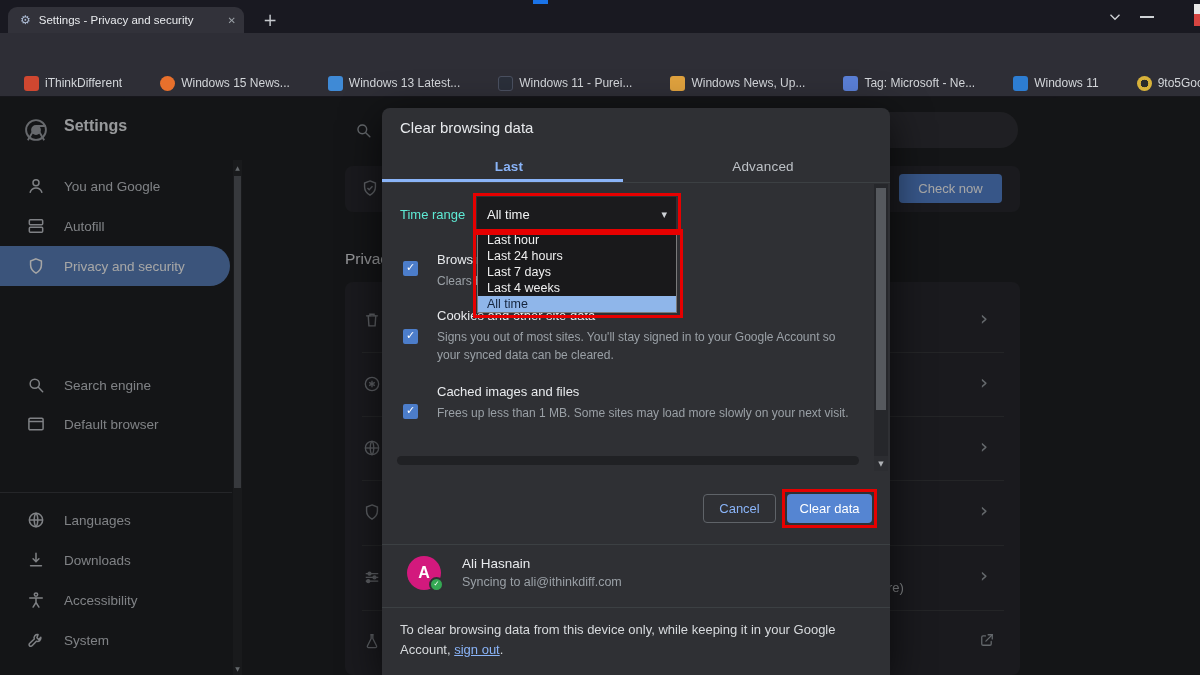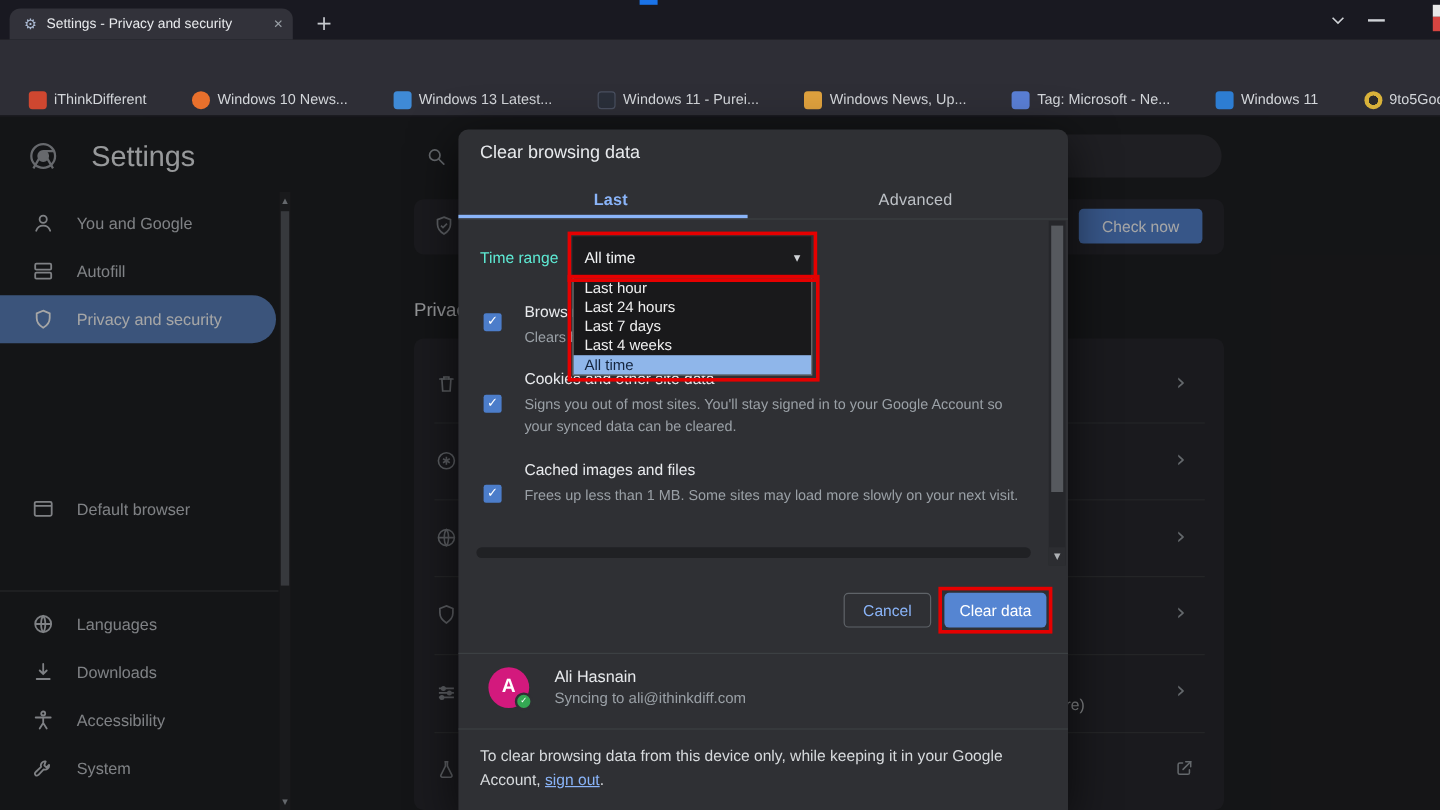--- a/index.html
+++ b/index.html
@@ -37,21 +37,21 @@
            border-bottom:1px solid #17171c; display:flex; align-items:center; gap:26px; padding:0 12px; }
   .bm { display:flex; align-items:center; gap:6px; white-space:nowrap;padding-left:12px; }
   .bm-label { font-size:12px; color:#d3d6da; }
   .fav { width:15px; height:15px; border-radius:3px; flex:0 0 auto; }
   .f1 { background:#cf4730; } .f2 { background:#e8702c; border-radius:50%; }
   .f3 { background:#3f8ad6; } .f4 { background:#2a2f3a; border:1px solid #4a5060; }
   .f5 { background:#e0a23e; } .f6 { background:#5a7fd6; }
   .f7 { background:#2d7dd2; } .f8 { border-radius:50%; background:radial-gradient(circle,#2b2b2b 36%,#d8b23a 38%); }
 
   
-  .page-title { position:absolute; left:76px; top:117px; font-size:24px; color:#e9ebee; font-weight:400; }
+  .page-title { position:absolute; left:64px; top:117px; font-size:16px; color:#e9ebee; font-weight:700; }
   .search-pill { position:absolute; left:610px; top:112px; width:408px; height:36px; border-radius:18px; background:#303136; }
   .nav-item { position:absolute; left:0; width:230px; height:40px; display:flex; align-items:center;
               gap:18px; padding-left:26px; color:#c3c7cc; font-size:13.5px; }
   .nav-item.selected { background:#5b82bd; color:#fff; border-radius:0 20px 20px 0; }
   .nav-div { position:absolute; left:0; top:492px; width:232px; height:1px; background:#3a3b3f; }
   .sb-track { position:absolute; left:233px; top:160px; width:9px; height:515px; background:#27282b; }
   .sb-thumb { position:absolute; left:234px; top:176px; width:7px; height:312px; background:#55585e; }
   .sb-arrow { position:absolute; left:233px; width:9px; height:12px; color:#9aa0a6; font-size:6px;
               display:flex; align-items:center; justify-content:center; }
   .card { position:absolute; background:#28292e; border-radius:8px; }
@@ -183,21 +183,21 @@
     <div class="profile-chip"></div>
   </div>
 
   <div class="bmbar">
     <div class="bm">
         <span class="fav f1"></span>
         <span class="bm-label">iThinkDifferent</span>
       </div>
     <div class="bm">
         <span class="fav f2"></span>
-        <span class="bm-label">Windows 10 News...</span>
+        <span class="bm-label">Windows 15 News...</span>
       </div>
     <div class="bm">
         <span class="fav f3"></span>
         <span class="bm-label">Windows 13 Latest...</span>
       </div>
     <div class="bm">
         <span class="fav f4"></span>
         <span class="bm-label">Windows 11 - Purei...</span>
       </div>
     <div class="bm">
@@ -252,20 +252,29 @@
       </span>
     <span>Autofill</span>
   </div>
   <div class="nav-item selected" style="top:246px;">
     <span>
         <svg class="ic" width="20" height="20" viewBox="0 0 24 24" fill="none" stroke="currentColor" stroke-width="1.8">
           <path d="M12 3.5l6.5 2.6v4.6c0 4.6-2.8 7.6-6.5 9.8-3.7-2.2-6.5-5.2-6.5-9.8V6.1z"></path>
         </svg>
       </span>
     <span>Privacy and security</span>
+  </div>
+  <div class="nav-item" style="top:365px;">
+    <span>
+        <svg class="ic" width="20" height="20" viewBox="0 0 24 24" fill="none" stroke="currentColor" stroke-width="1.8" stroke-linecap="round">
+          <circle cx="10.5" cy="10.5" r="5.5"></circle>
+          <path d="M14.8 14.8L20 20"></path>
+        </svg>
+      </span>
+    <span>Search engine</span>
   </div>
   <div class="nav-item" style="top:404px;">
     <span>
         <svg class="ic" width="20" height="20" viewBox="0 0 24 24" fill="none" stroke="currentColor" stroke-width="1.8">
           <rect x="3.5" y="5" width="17" height="14" rx="1.5"></rect>
           <path d="M3.5 9h17"></path>
         </svg>
       </span>
     <span>Default browser</span>
   </div>

